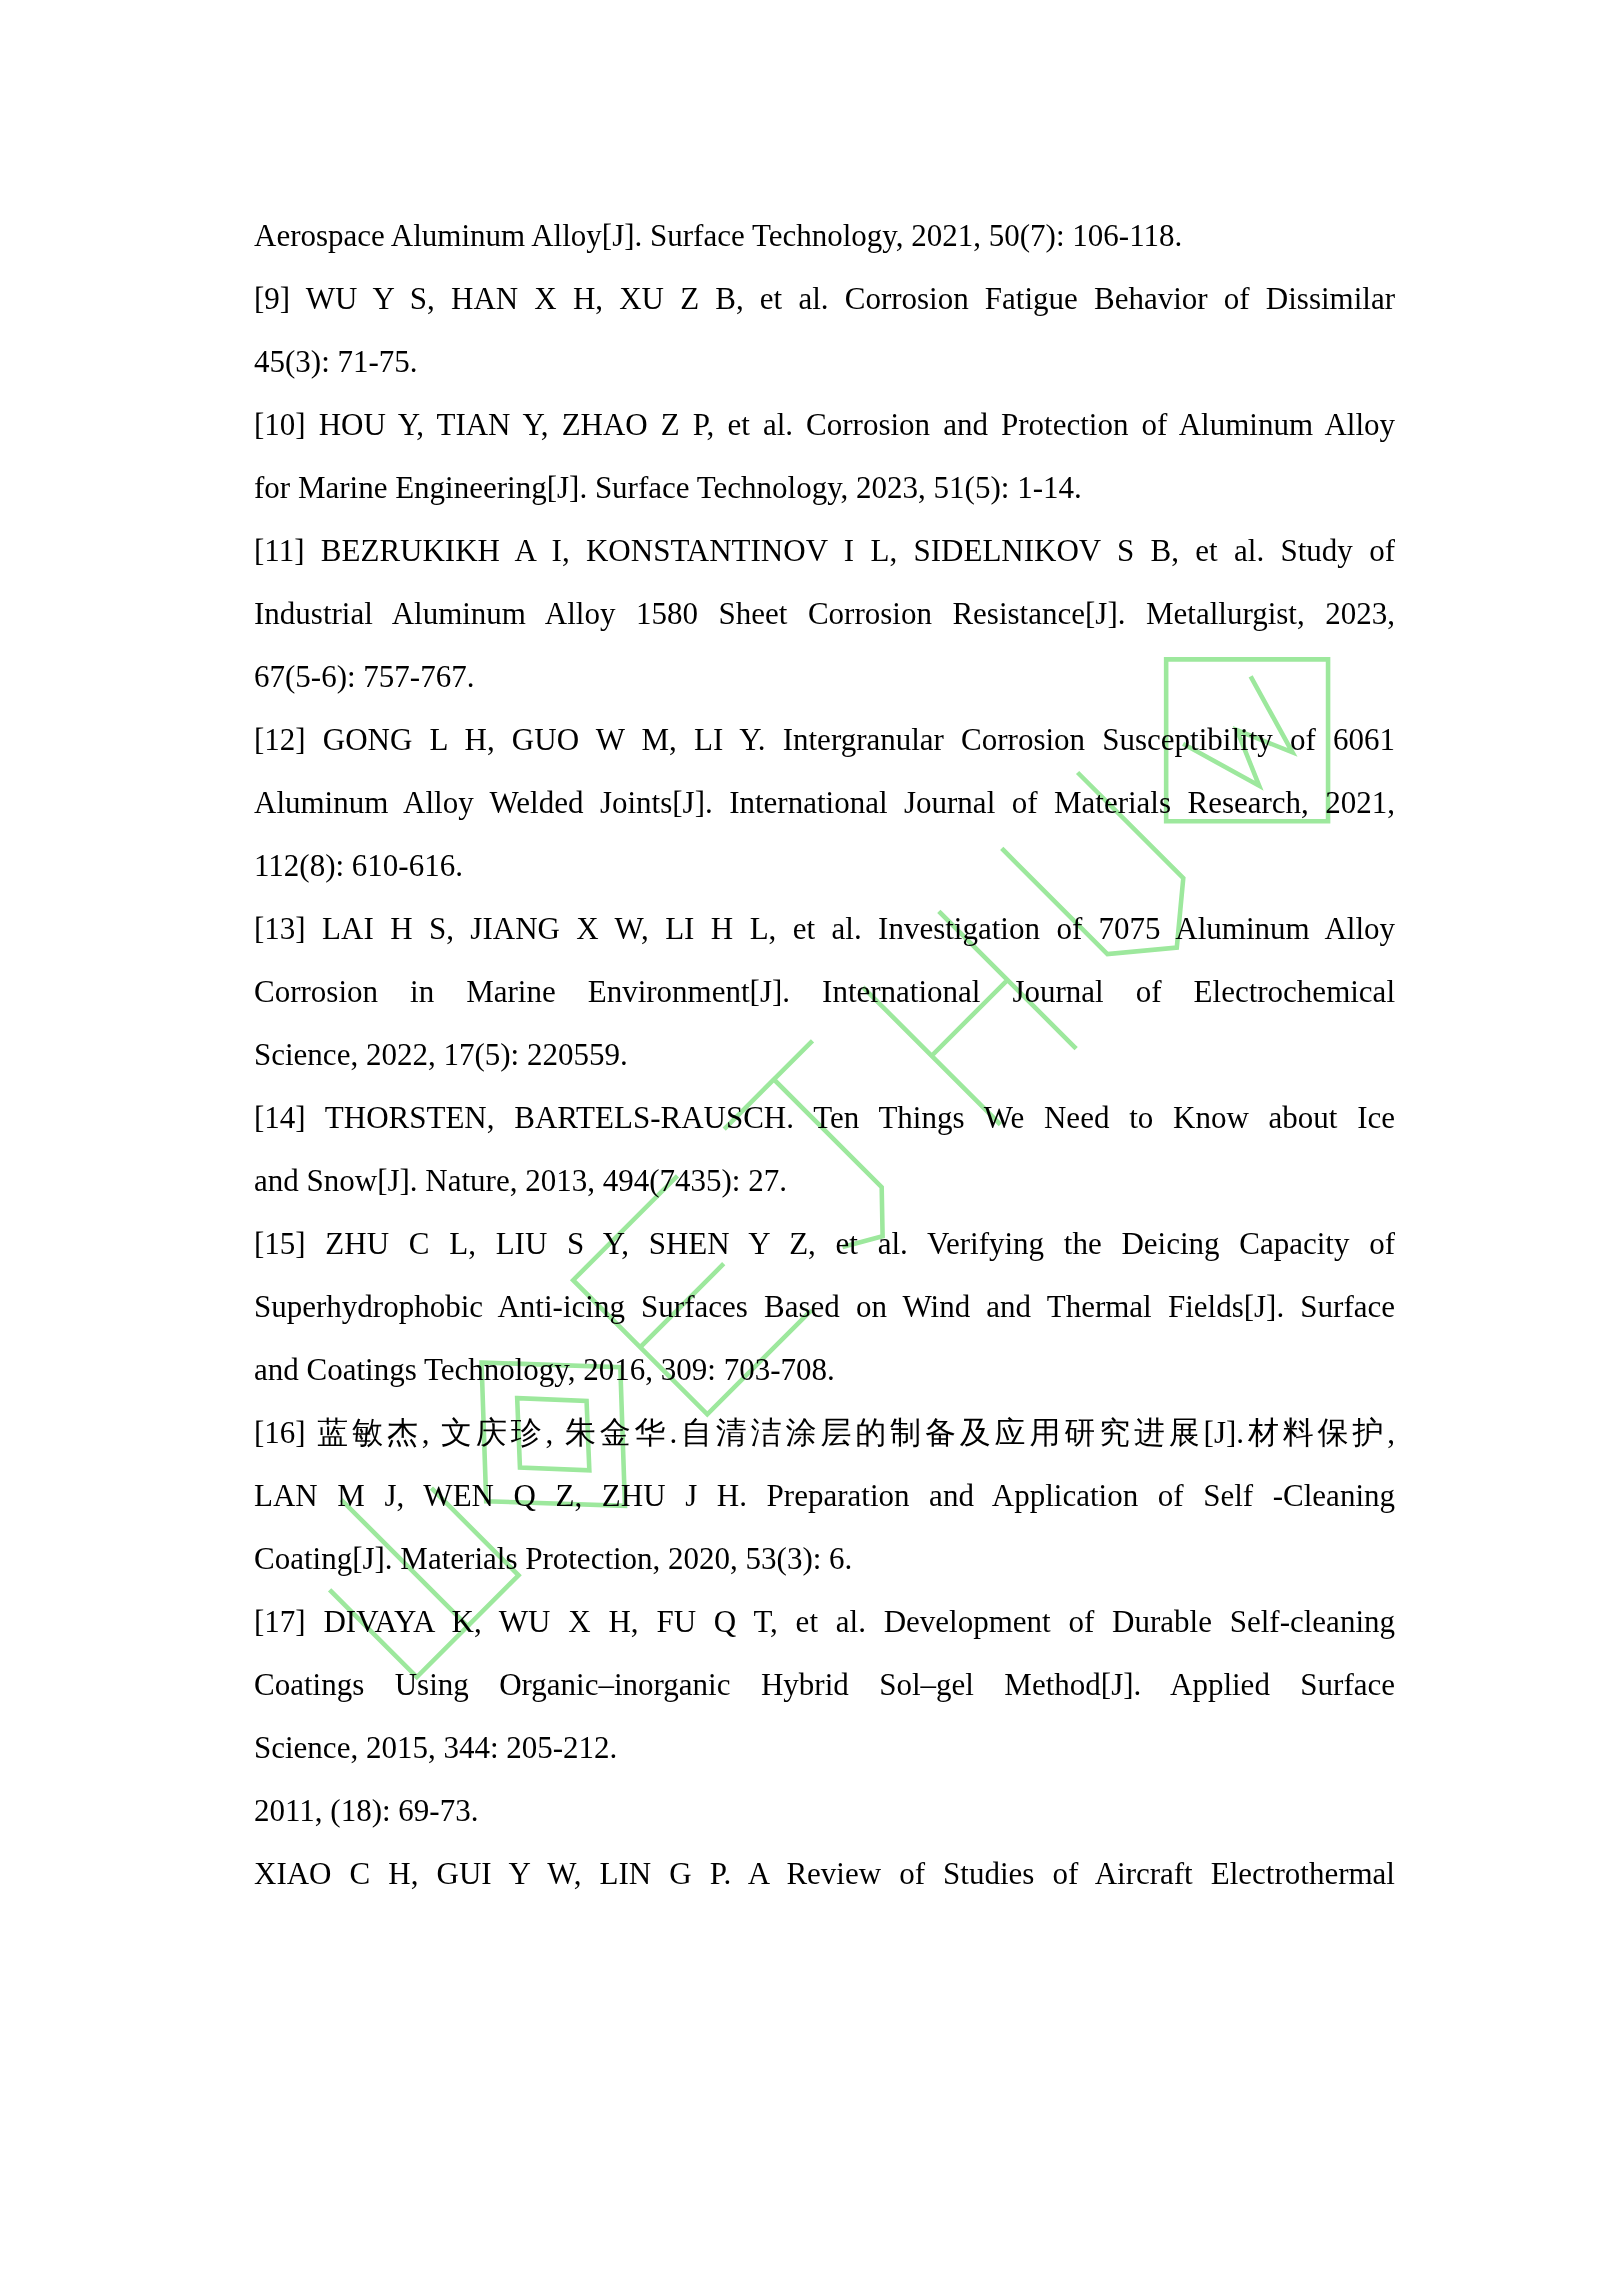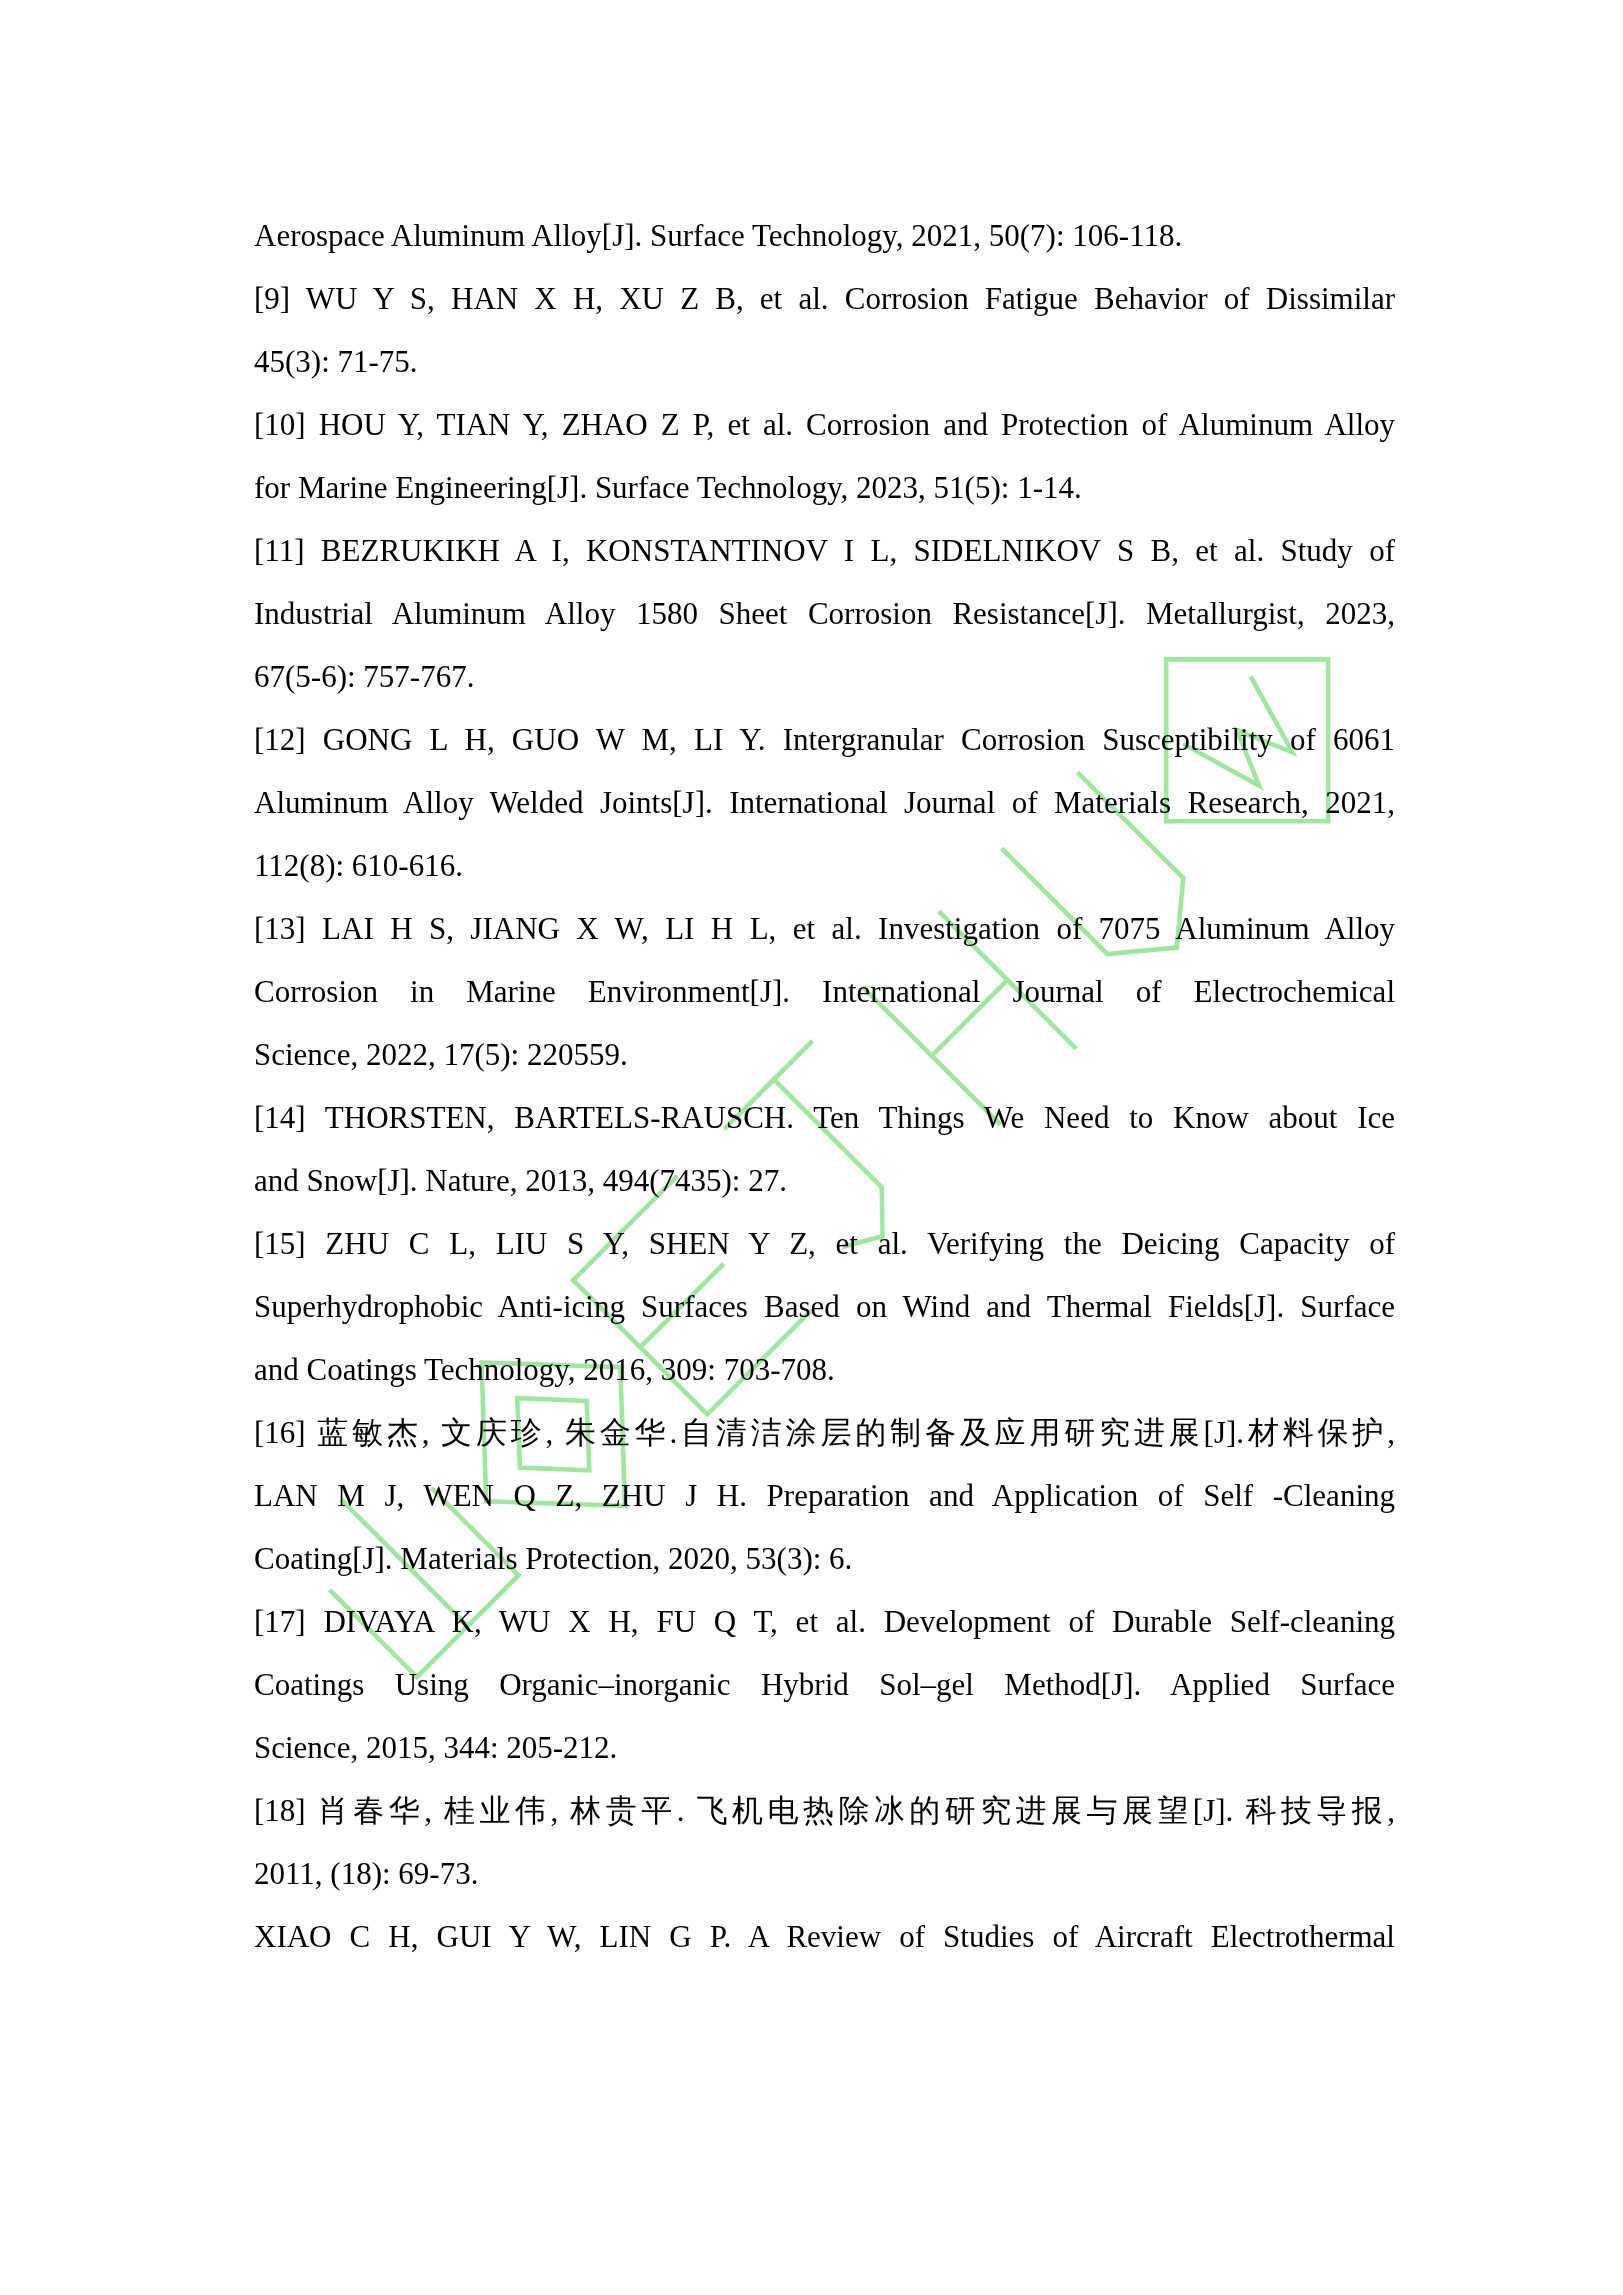--- a/index.html
+++ b/index.html
@@ -86,19 +86,18 @@
       <div class="line">and Snow[J]. Nature, 2013, 494(7435): 27.</div>
       <div class="line just">[15] ZHU C L, LIU S Y, SHEN Y Z, et al. Verifying the Deicing Capacity of</div>
       <div class="line just">Superhydrophobic Anti-icing Surfaces Based on Wind and Thermal Fields[J]. Surface</div>
       <div class="line">and Coatings Technology, 2016, 309: 703-708.</div>
       <div class="line just">[16] 蓝敏杰, 文庆珍, 朱金华.自清洁涂层的制备及应用研究进展[J].材料保护,</div>
       <div class="line just">LAN M J, WEN Q Z, ZHU J H. Preparation and Application of Self -Cleaning</div>
       <div class="line">Coating[J]. Materials Protection, 2020, 53(3): 6.</div>
       <div class="line just">[17] DIVAYA K, WU X H, FU Q T, et al. Development of Durable Self-cleaning</div>
       <div class="line just">Coatings Using Organic–inorganic Hybrid Sol–gel Method[J]. Applied Surface</div>
       <div class="line">Science, 2015, 344: 205-212.</div>
-      <div class="line just">[18] 肖春华, 桂业伟, 林贵平. 飞机电热除冰的研究进展与展望[J]. 科技导报,</div>
       <div class="line">2011, (18): 69-73.</div>
       <div class="line just">XIAO C H, GUI Y W, LIN G P. A Review of Studies of Aircraft Electrothermal</div>
     </div>
 
 </div>
 
 
 </body></html>

